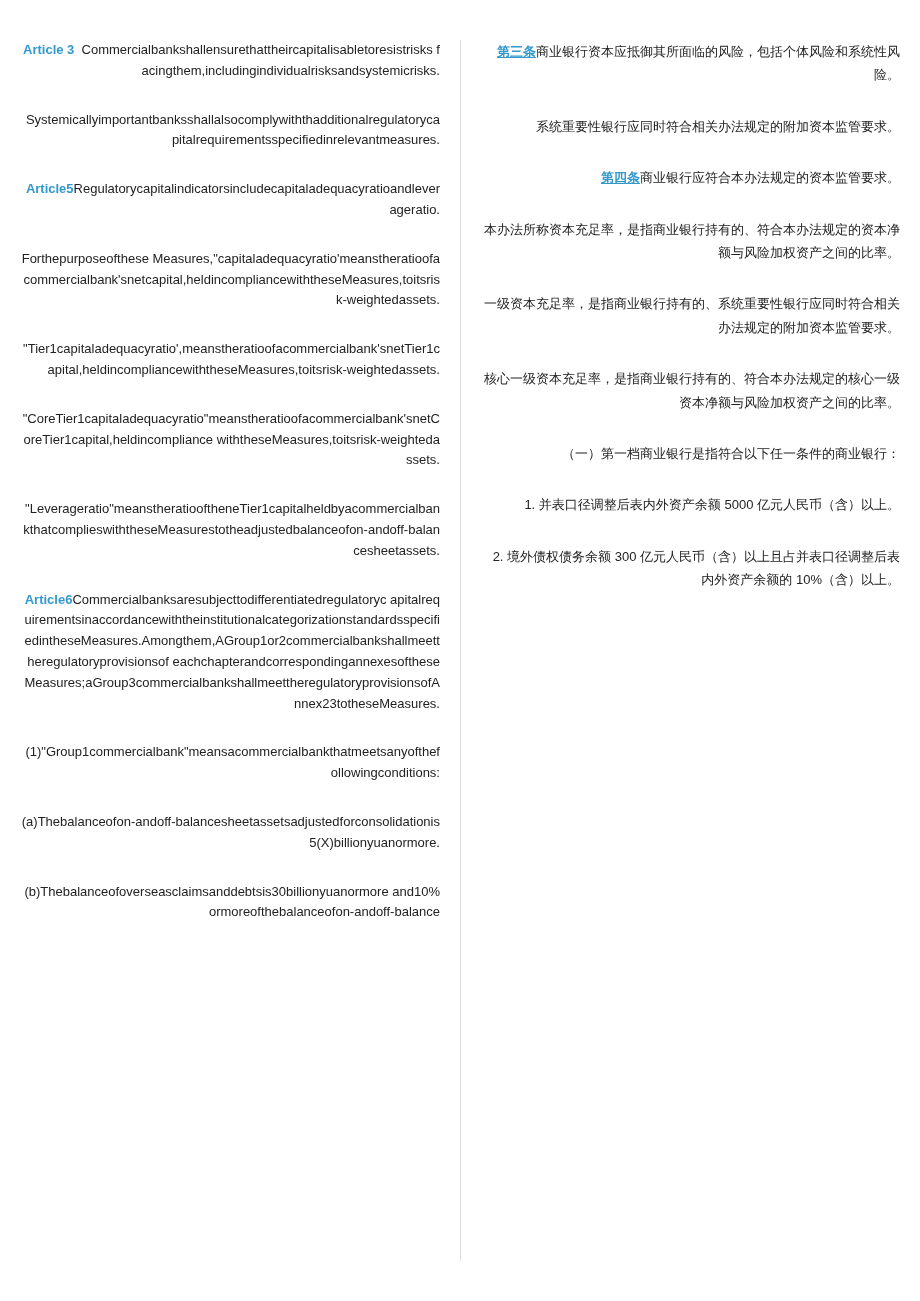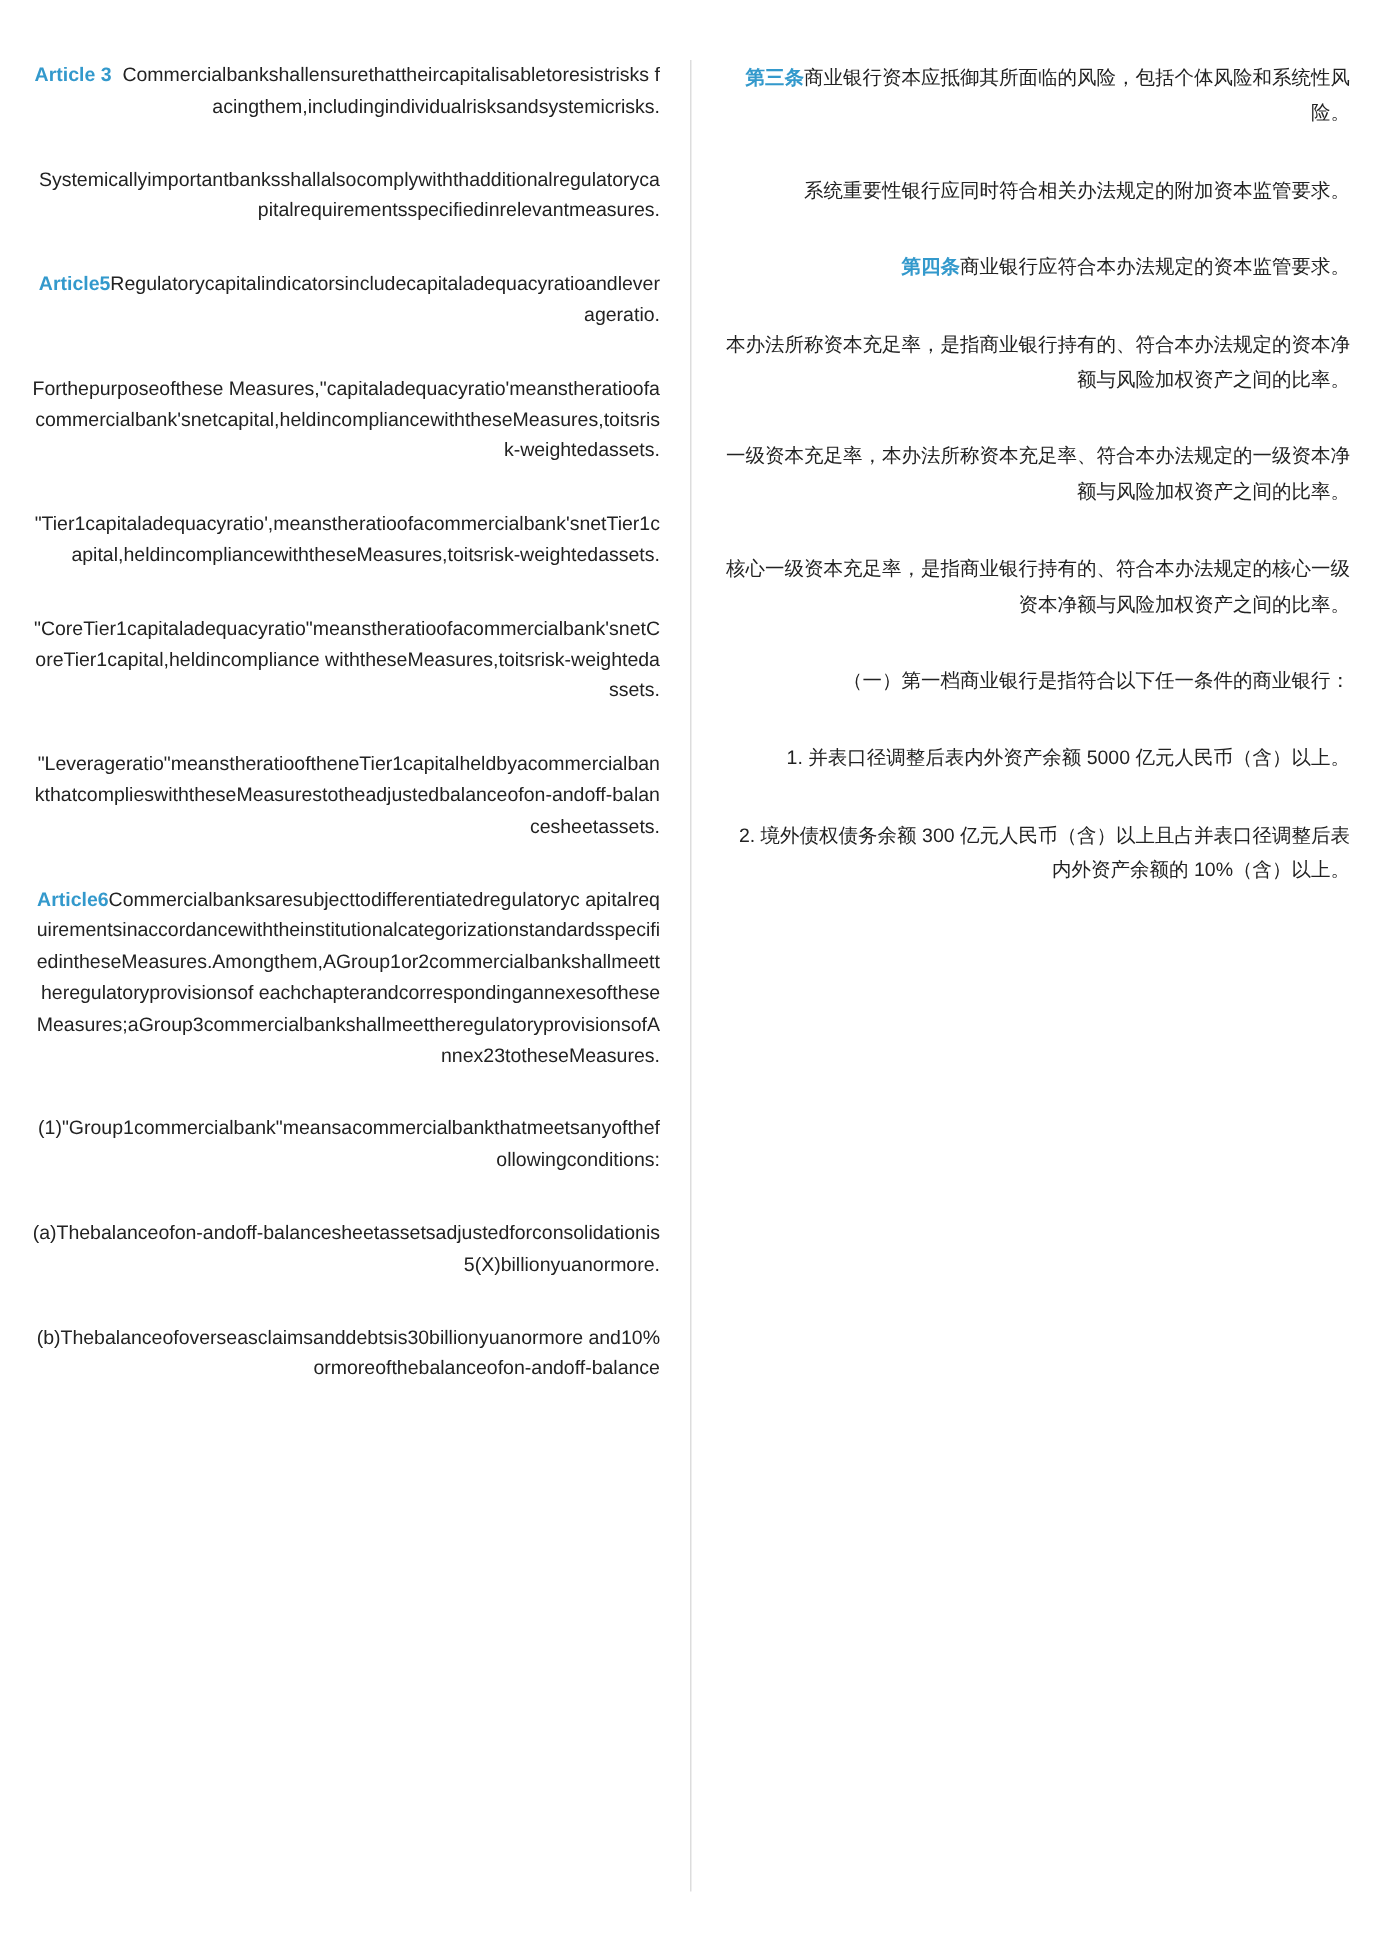--- a/index.html
+++ b/index.html
@@ -33,20 +33,21 @@
     }
     .section {
       margin-bottom: 28px;
     }
     .article-label {
       color: #3399cc;
       font-weight: bold;
     }
     .article-link {
       color: #3399cc;
+      text-decoration: underline;
       font-weight: bold;
     }
     .body-text {
       line-height: 1.6;
       word-break: break-all;
       color: #222;
     }
     .zh-text {
       line-height: 1.8;
       color: #222;
@@ -128,21 +129,21 @@
         <span class="article-link">第四条</span><span>商业银行应符合本办法规定的资本监管要求。</span>
       </p>
     </div>
 
 
     <div class="section">
       <p class="zh-text">本办法所称资本充足率，是指商业银行持有的、符合本办法规定的资本净额与风险加权资产之间的比率。</p>
     </div>
 
     <div class="section">
-      <p class="zh-text">一级资本充足率，本办法所称资本充足率、符合本办法规定的一级资本净额与风险加权资产之间的比率。</p>
+      <p class="zh-text">一级资本充足率，是指商业银行持有的、系统重要性银行应同时符合相关办法规定的附加资本监管要求。</p>
     </div>
 
     <div class="section">
       <p class="zh-text">核心一级资本充足率，是指商业银行持有的、符合本办法规定的核心一级资本净额与风险加权资产之间的比率。</p>
     </div>
 
 
 
     <div class="section">
       <p class="zh-text">（一）第一档商业银行是指符合以下任一条件的商业银行：</p>

